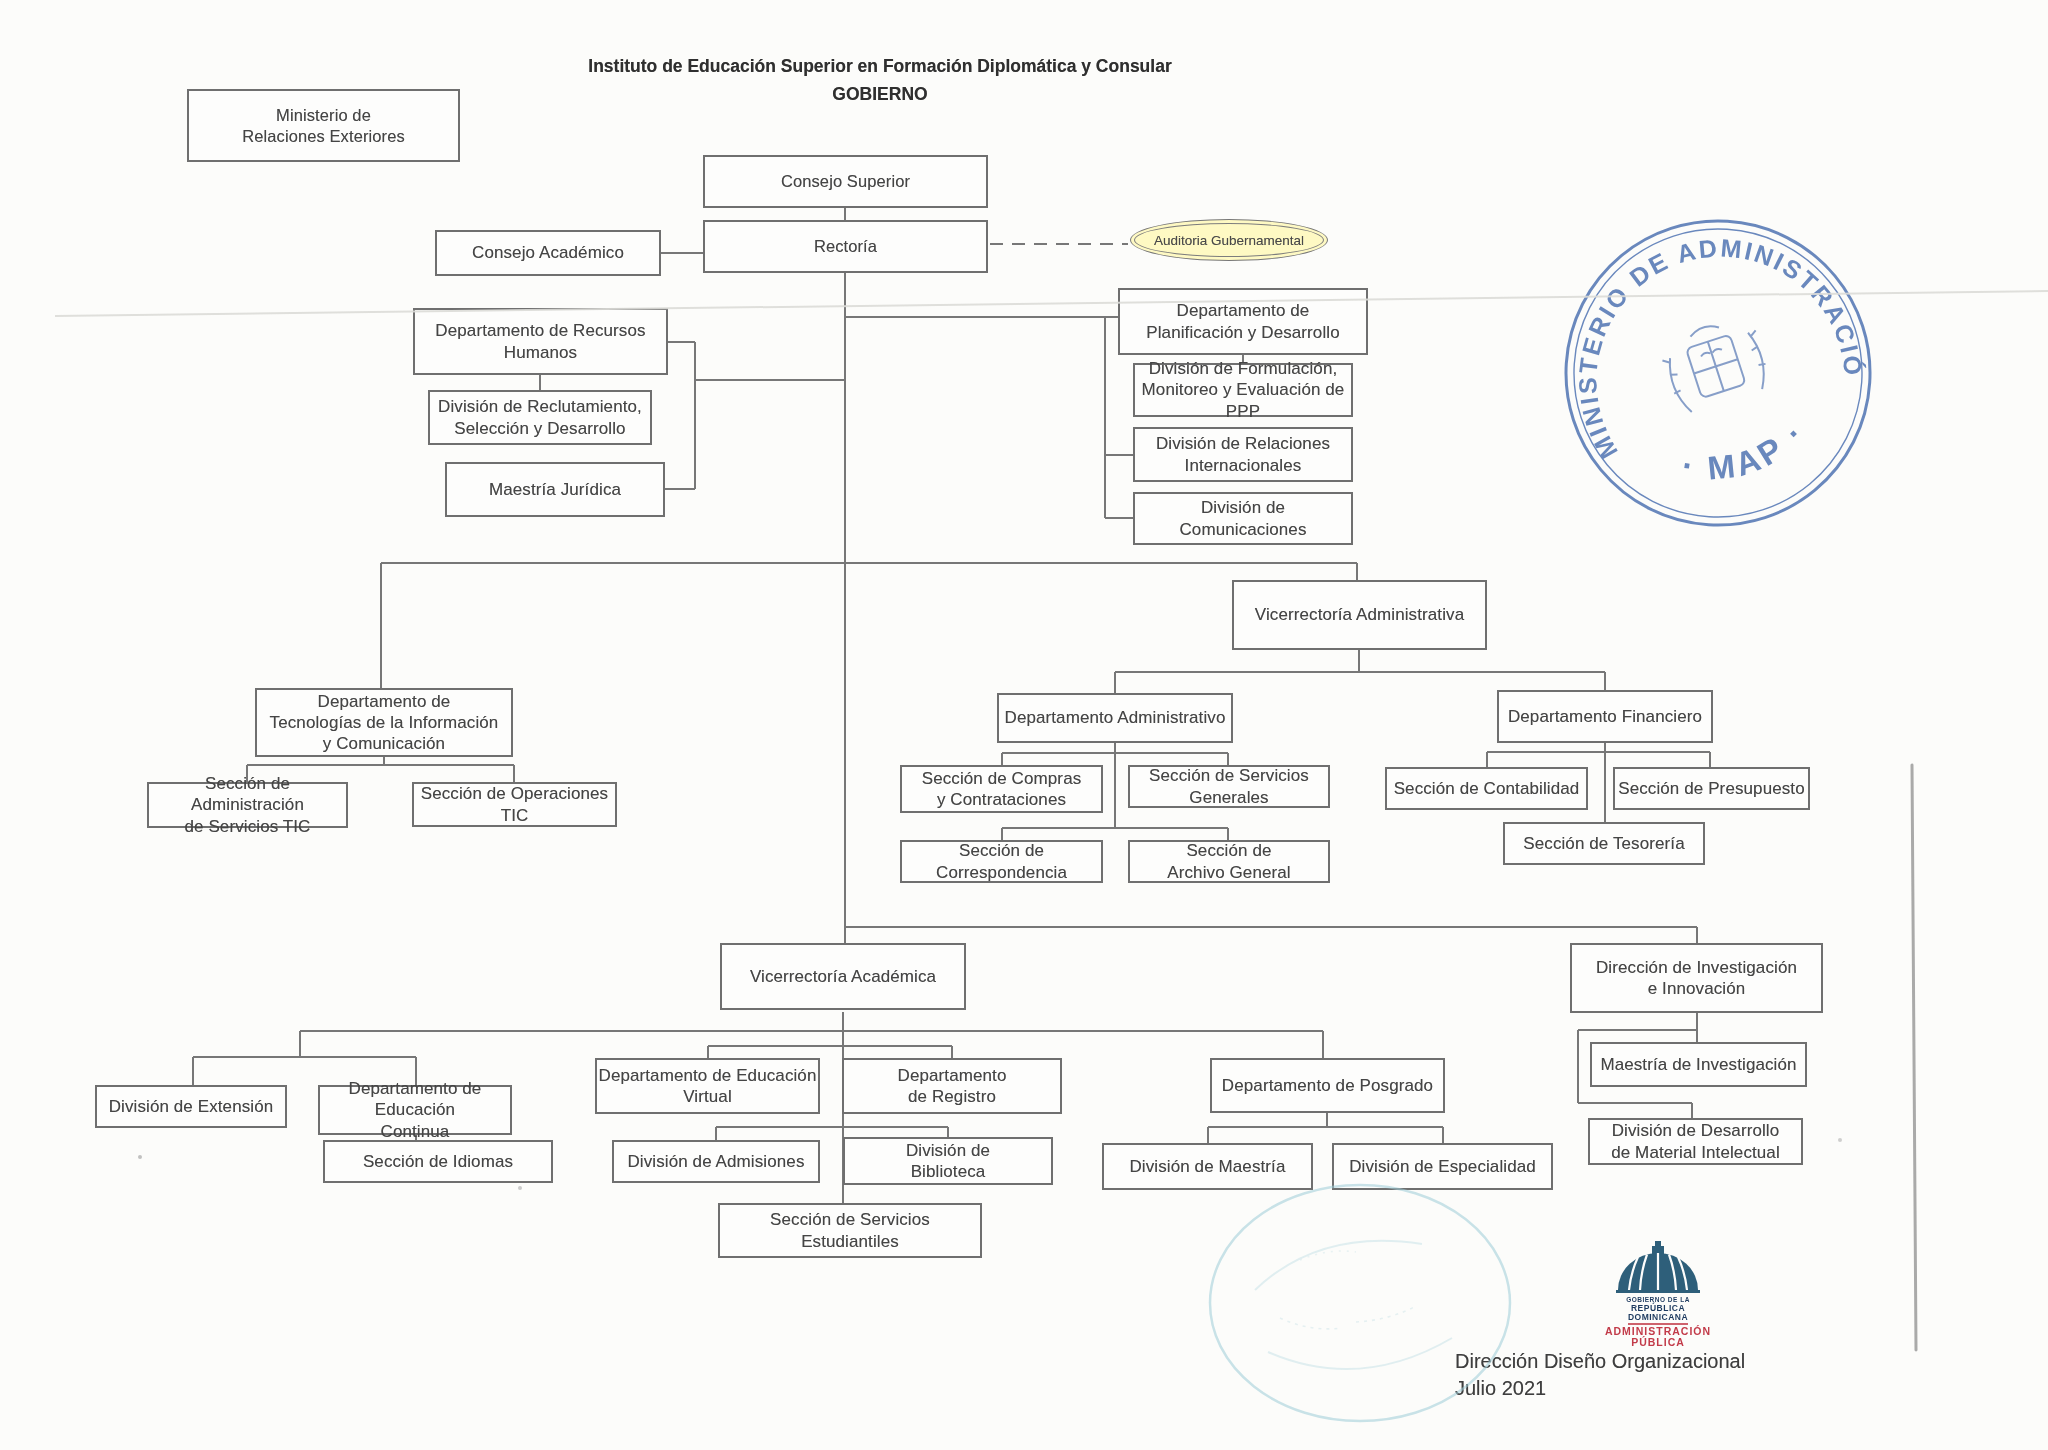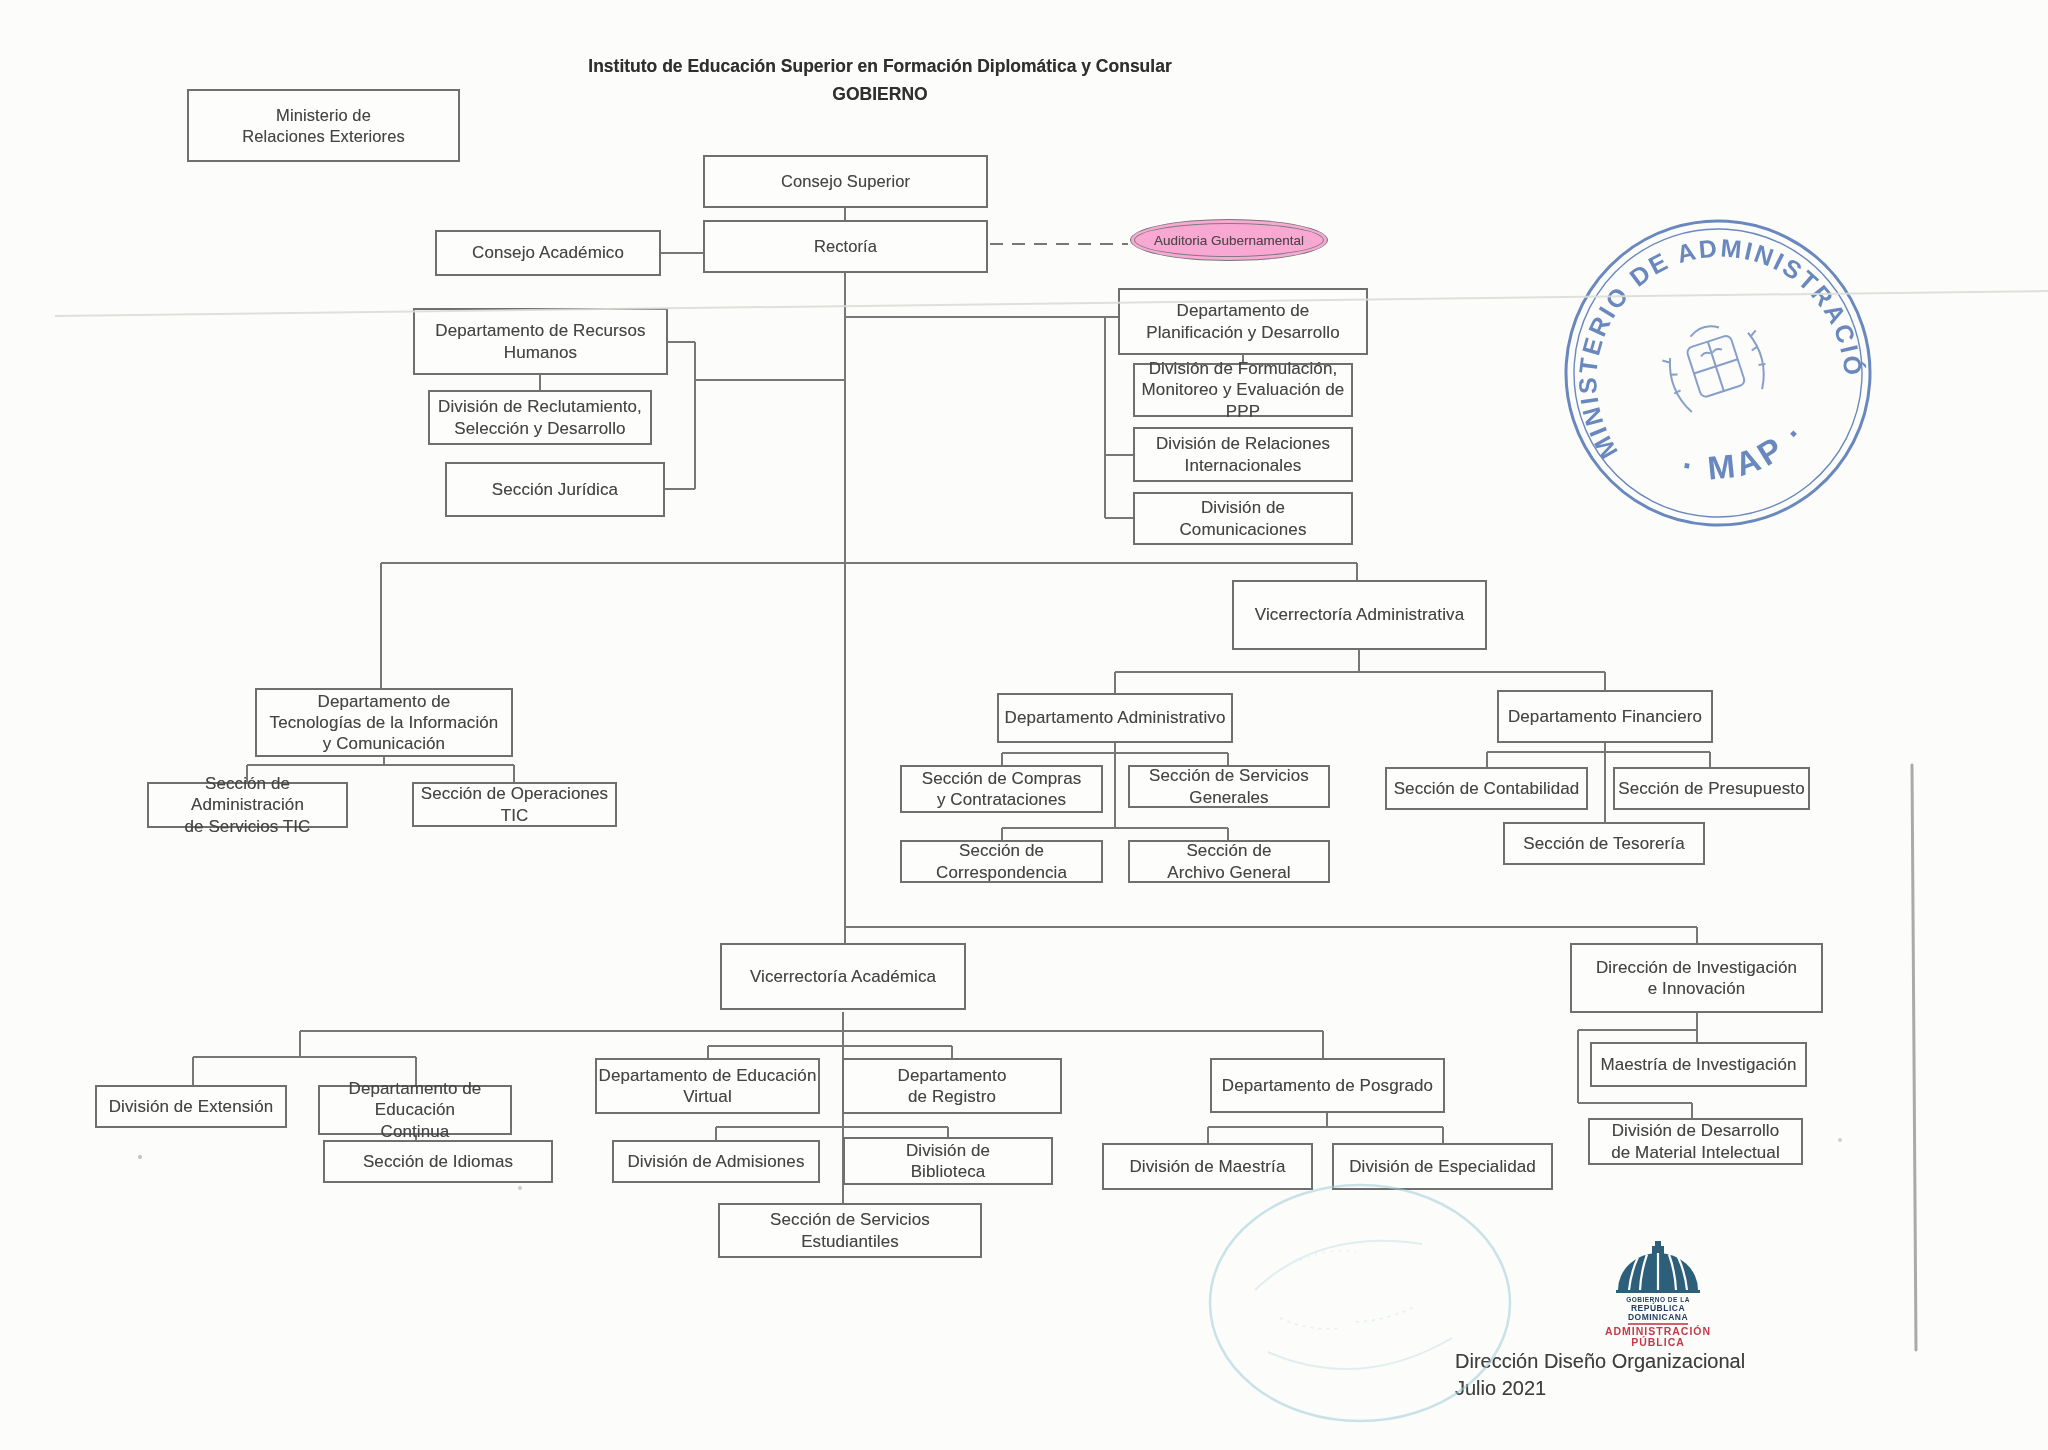--- a/index.html
+++ b/index.html
@@ -22,21 +22,21 @@
     color:#454545;
     font-size:17px;line-height:1.24;
     letter-spacing:.1px;
     text-shadow:0 0 .4px rgba(70,70,70,.45);
     box-sizing:border-box;
     z-index:2;
   }
   .node.lg{font-size:16.5px;}
   .oval{
     position:absolute;border:1.5px solid #777;border-radius:50%;
-    background:#f9a8d4;box-sizing:border-box;z-index:2;
+    background:#fef9c3;box-sizing:border-box;z-index:2;
   }
   .oval-inner{
     position:absolute;left:3px;top:3px;right:3px;bottom:3px;
     border:1.2px solid #7d7d7d;border-radius:50%;
     display:flex;align-items:center;justify-content:center;
     font-size:13.5px;color:#4a4a4a;text-shadow:0 0 .4px rgba(70,70,70,.45);
   }
   #title{
     position:absolute;left:530px;top:56px;width:700px;
     text-align:center;color:#2f2f2f;z-index:2;
@@ -94,21 +94,21 @@
   <div class="node" style="left:435px;top:230px;width:226px;height:46px">Consejo Académico</div>
 
   <div class="oval" style="left:1130px;top:219px;width:198px;height:42px">
     <span class="oval-inner">Auditoria Gubernamental</span>
   </div>
 
   <div class="node" style="left:413px;top:308px;width:255px;height:67px">Departamento de Recursos
 Humanos</div>
   <div class="node" style="left:428px;top:390px;width:224px;height:55px">División de Reclutamiento,
 Selección y Desarrollo</div>
-  <div class="node" style="left:445px;top:462px;width:220px;height:55px">Sección Jurídica</div>
+  <div class="node" style="left:445px;top:462px;width:220px;height:55px">Maestría Jurídica</div>
 
   <div class="node" style="left:1118px;top:288px;width:250px;height:67px">Departamento de
 Planificación y Desarrollo</div>
   <div class="node" style="left:1133px;top:363px;width:220px;height:54px">División de Formulación,
 Monitoreo y Evaluación de PPP</div>
   <div class="node" style="left:1133px;top:427px;width:220px;height:55px">División de Relaciones
 Internacionales</div>
   <div class="node" style="left:1133px;top:492px;width:220px;height:53px">División de Comunicaciones</div>
 
   <div class="node" style="left:1232px;top:580px;width:255px;height:70px">Vicerrectoría Administrativa</div>

